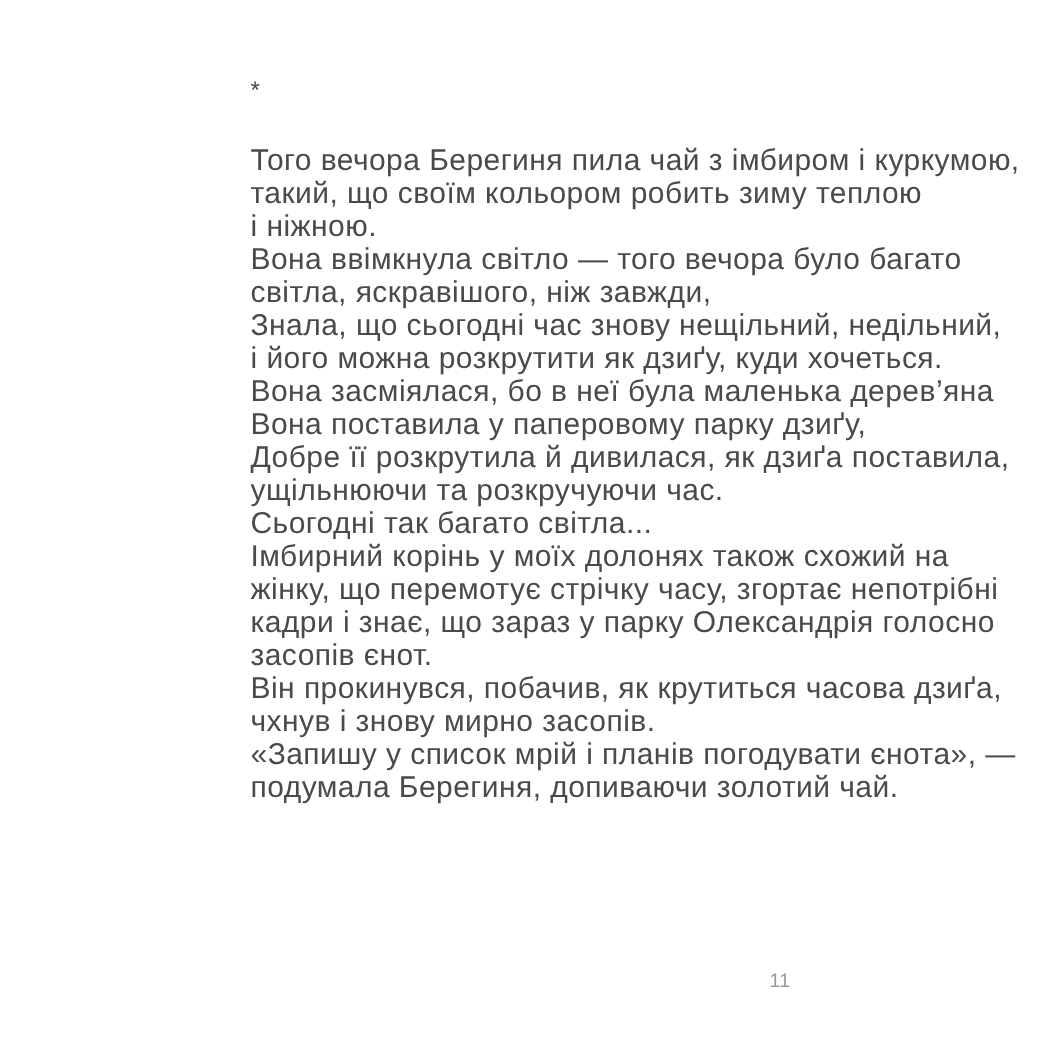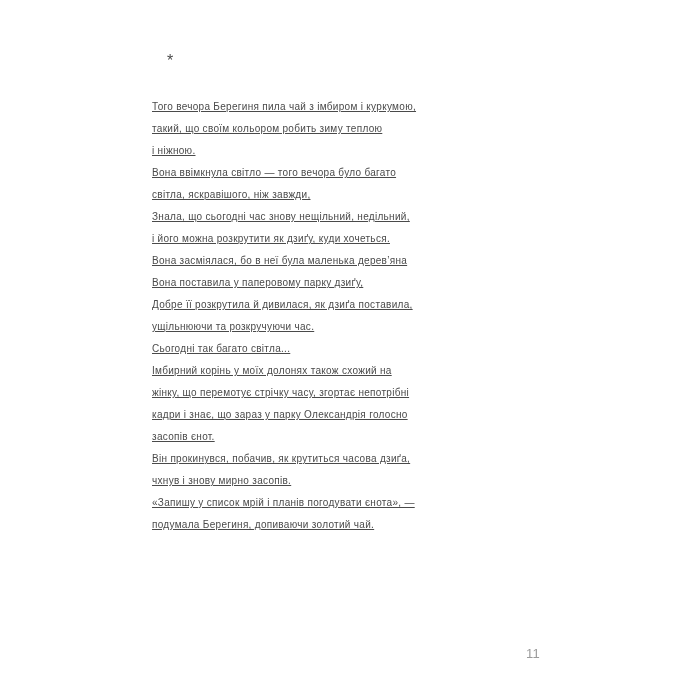--- a/index.html
+++ b/index.html
@@ -26,39 +26,38 @@
     position: absolute;
     left: 167px;
     top: 50px;
     font-size: 16px;
     line-height: 22px;
     color: #4a4a4a;
     letter-spacing: 0.3px;
   }
   .text-block {
     position: absolute;
-    left: 152px;
+    left: 167px;
     top: 96px;
     width: 420px;
     color: #4a4a4a;
-    font-size: 10px;
+    font-size: 20px;
     line-height: 22px;
     letter-spacing: 0.3px;
-    text-decoration: underline;
   }
   .text-line {
     white-space: nowrap;
     height: 22px;
   }
   .page-number {
     position: absolute;
     left: 500px;
     top: 646px;
     width: 40px;
-    text-align: right;
+    text-align: center;
     font-size: 13px;
     color: #9b9b9b;
     letter-spacing: 0.3px;
   }
 </style>
 </head>
 <body>
 
 <div class="page">
   <div class="section-marker">*</div>

